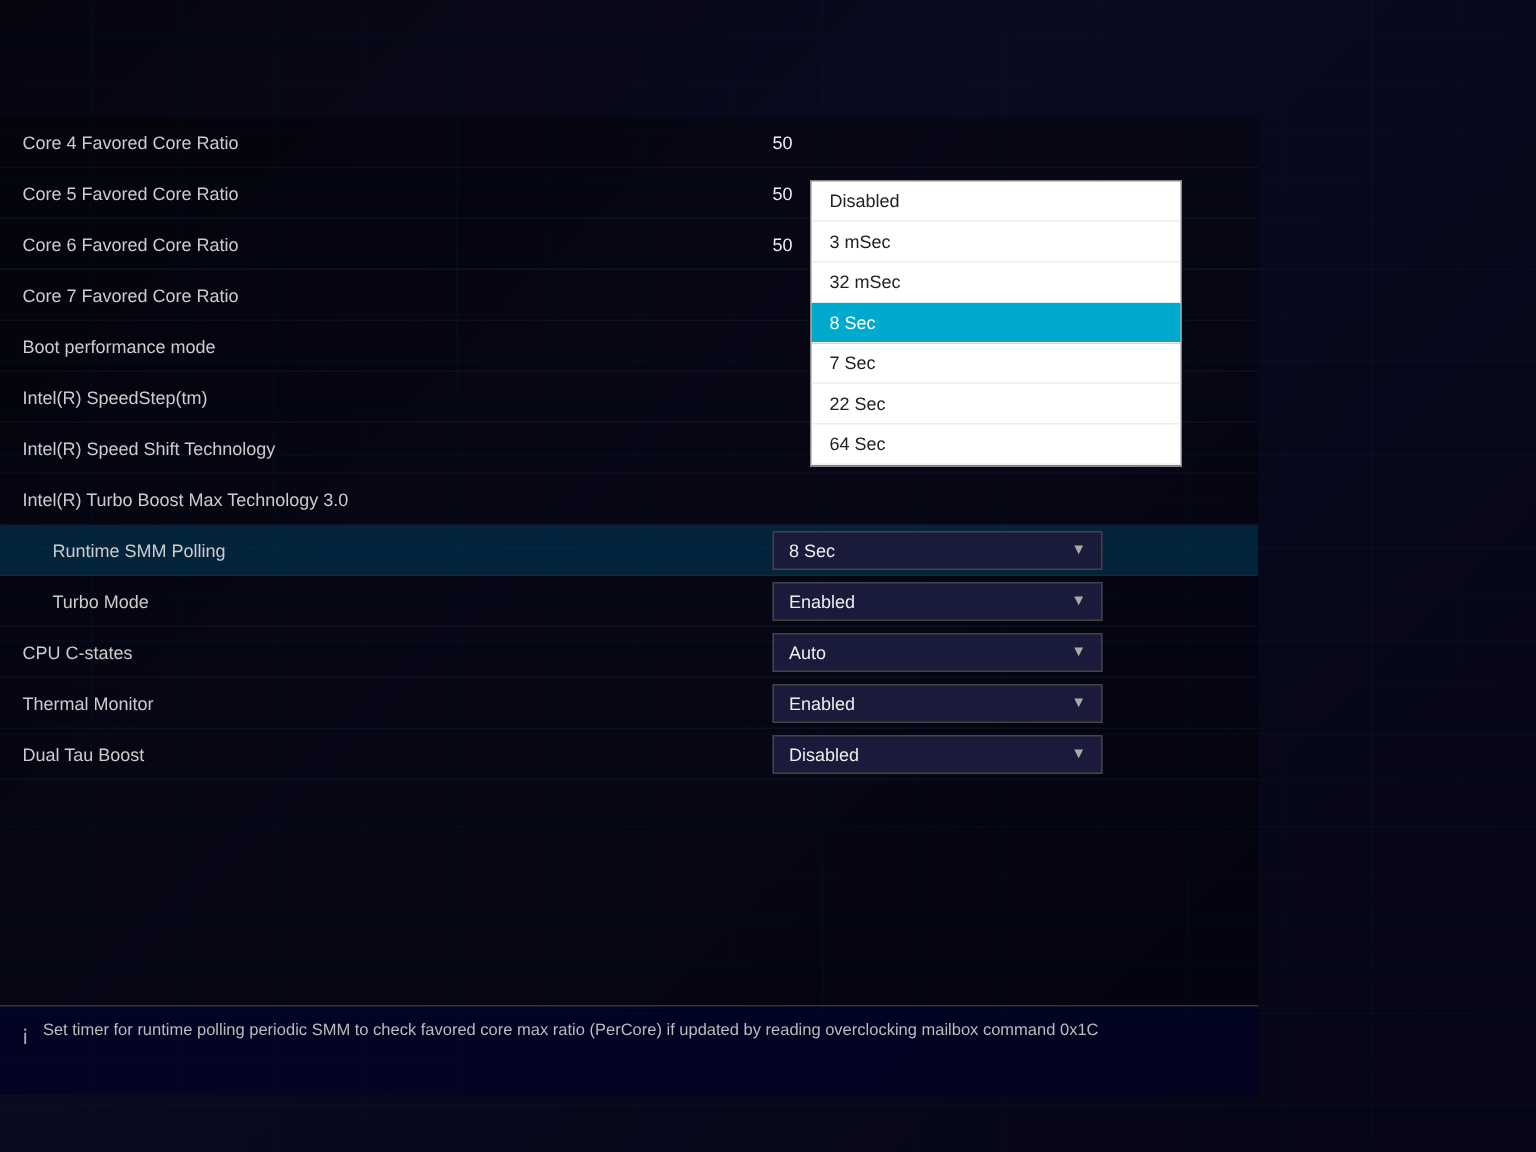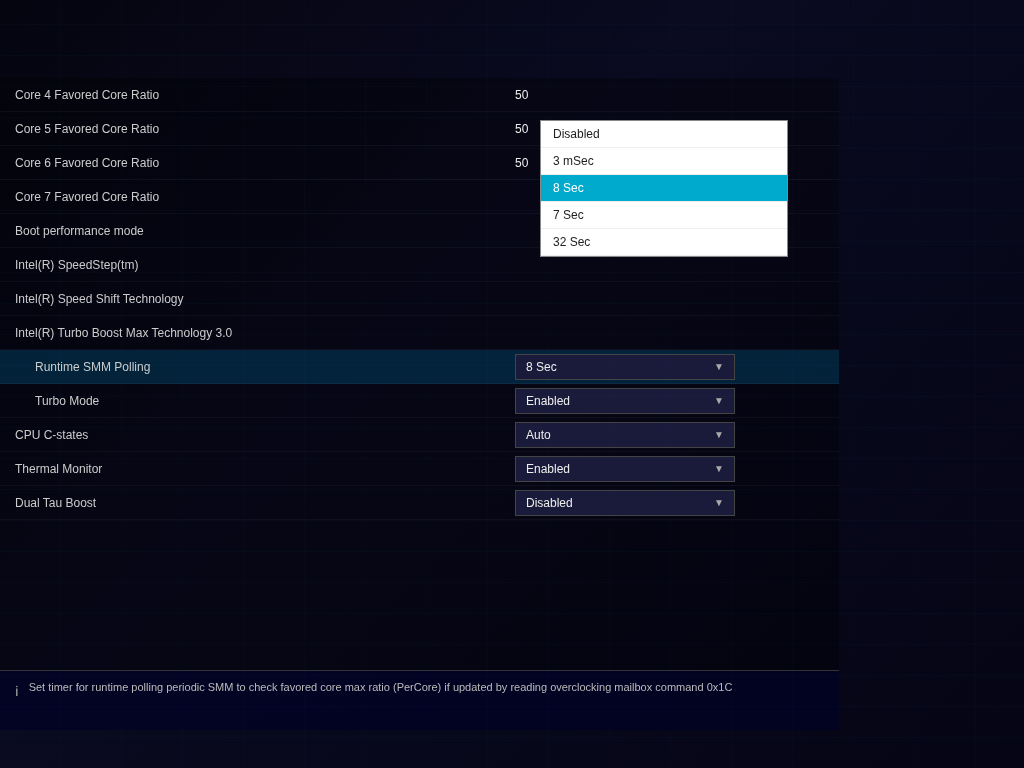--- a/index.html
+++ b/index.html
@@ -471,23 +471,25 @@
         <div class="setting-row highlighted" style="position:relative;">
           <span class="setting-label indented">Runtime SMM Polling</span>
           <div class="dropdown">
             <span class="dropdown-text">8  Sec</span>
             <span class="dropdown-arrow">▼</span>
           </div>
 
           <div class="dropdown-popup" style="position:absolute; left:540px; top:-230px; width:248px;">
             <div class="dropdown-popup-item">Disabled</div>
             <div class="dropdown-popup-item">3 mSec</div>
+            <div class="dropdown-popup-item">32 mSec</div>
             <div class="dropdown-popup-item selected">8  Sec</div>
             <div class="dropdown-popup-item">7 Sec</div>
-            <div class="dropdown-popup-item">32 Sec</div>
+            <div class="dropdown-popup-item">22 Sec</div>
+            <div class="dropdown-popup-item">64 Sec</div>
           </div>
         </div>
 
         <div class="setting-row">
           <span class="setting-label indented">Turbo Mode</span>
           <div class="dropdown">
             <span class="dropdown-text">Enabled</span>
             <span class="dropdown-arrow">▼</span>
           </div>
         </div>

